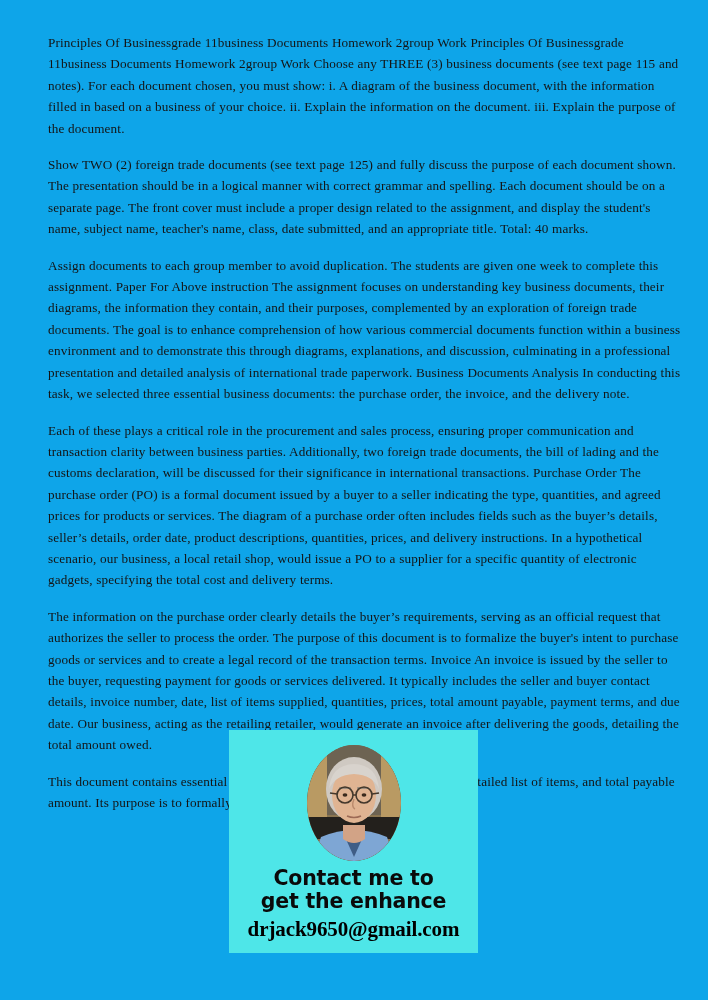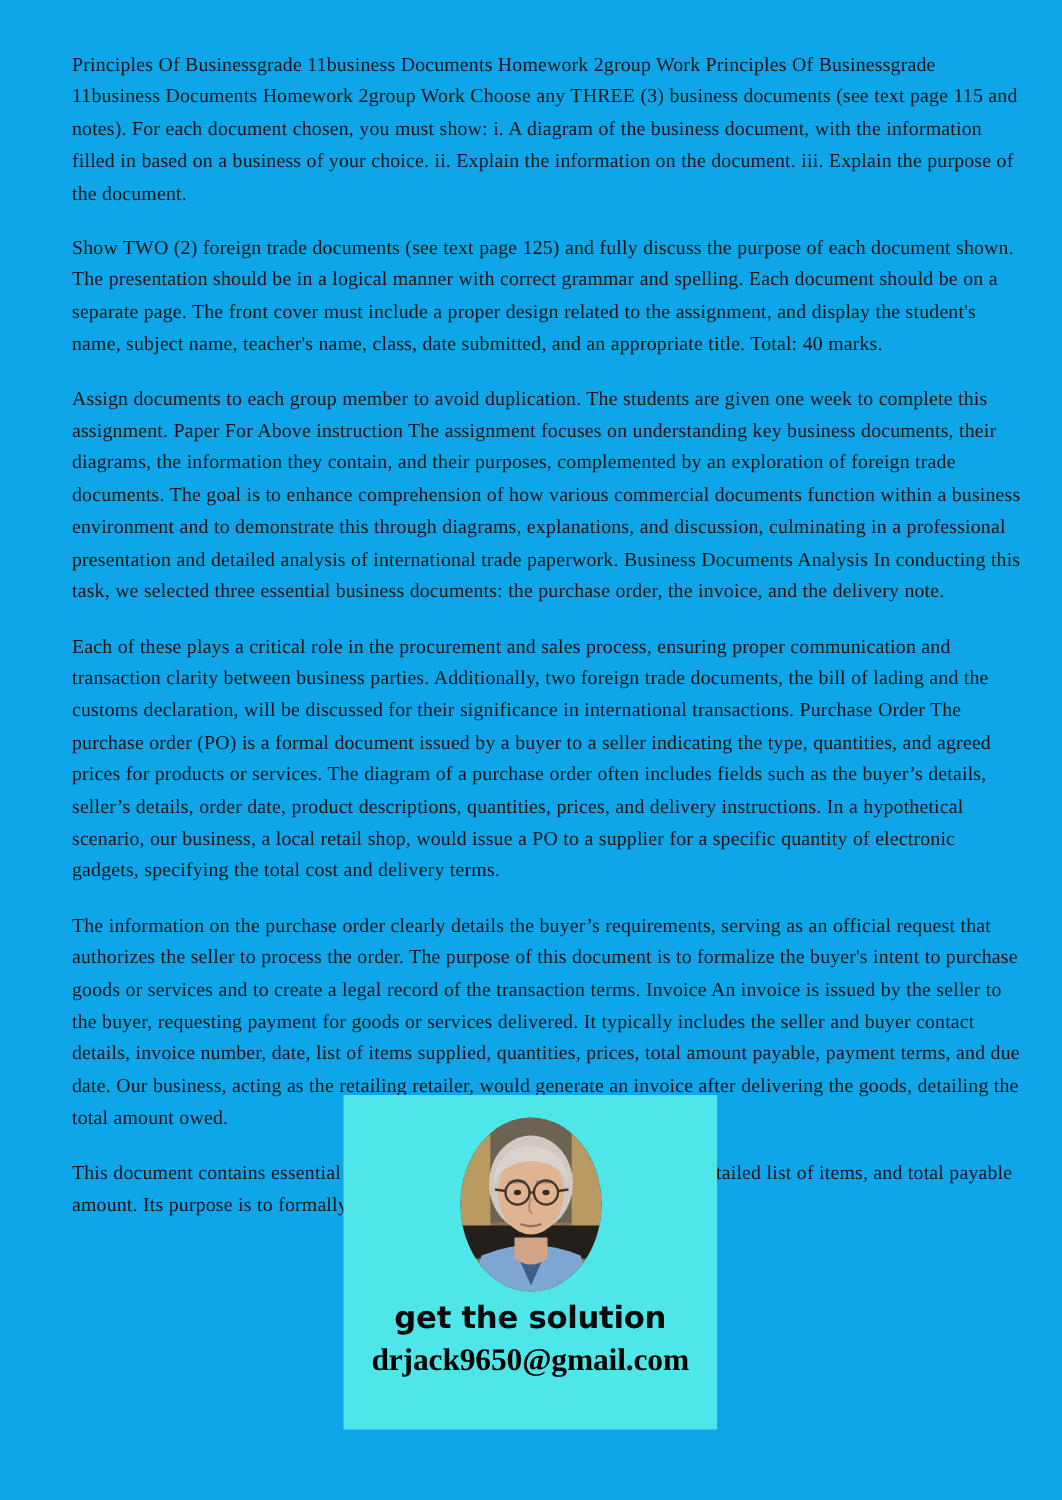--- a/index.html
+++ b/index.html
@@ -146,19 +146,20 @@
           <ellipse cx="38" cy="50" rx="2.4" ry="1.8" fill="#3a2a1d"></ellipse>
           <ellipse cx="57" cy="50" rx="2.4" ry="1.8" fill="#3a2a1d"></ellipse>
 
           <path d="M47 54 Q44 62 48 64" fill="none" stroke="#b98a6c" stroke-width="1.4"></path>
           <path d="M40 71 Q47 74 54 71" fill="none" stroke="#9c6a55" stroke-width="1.6"></path>
         </g>
       </svg>
     </div>
 
     <div id="promo-lines">
-      <span class="promo-line">get the solution</span>
+      <span class="promo-line">Contact me to</span>
+      <span class="promo-line">get the enhance</span>
       <span id="promo-email">drjack9650@gmail.com</span>
     </div>
 
   </div>
 
 </div>
 
 </body></html>

